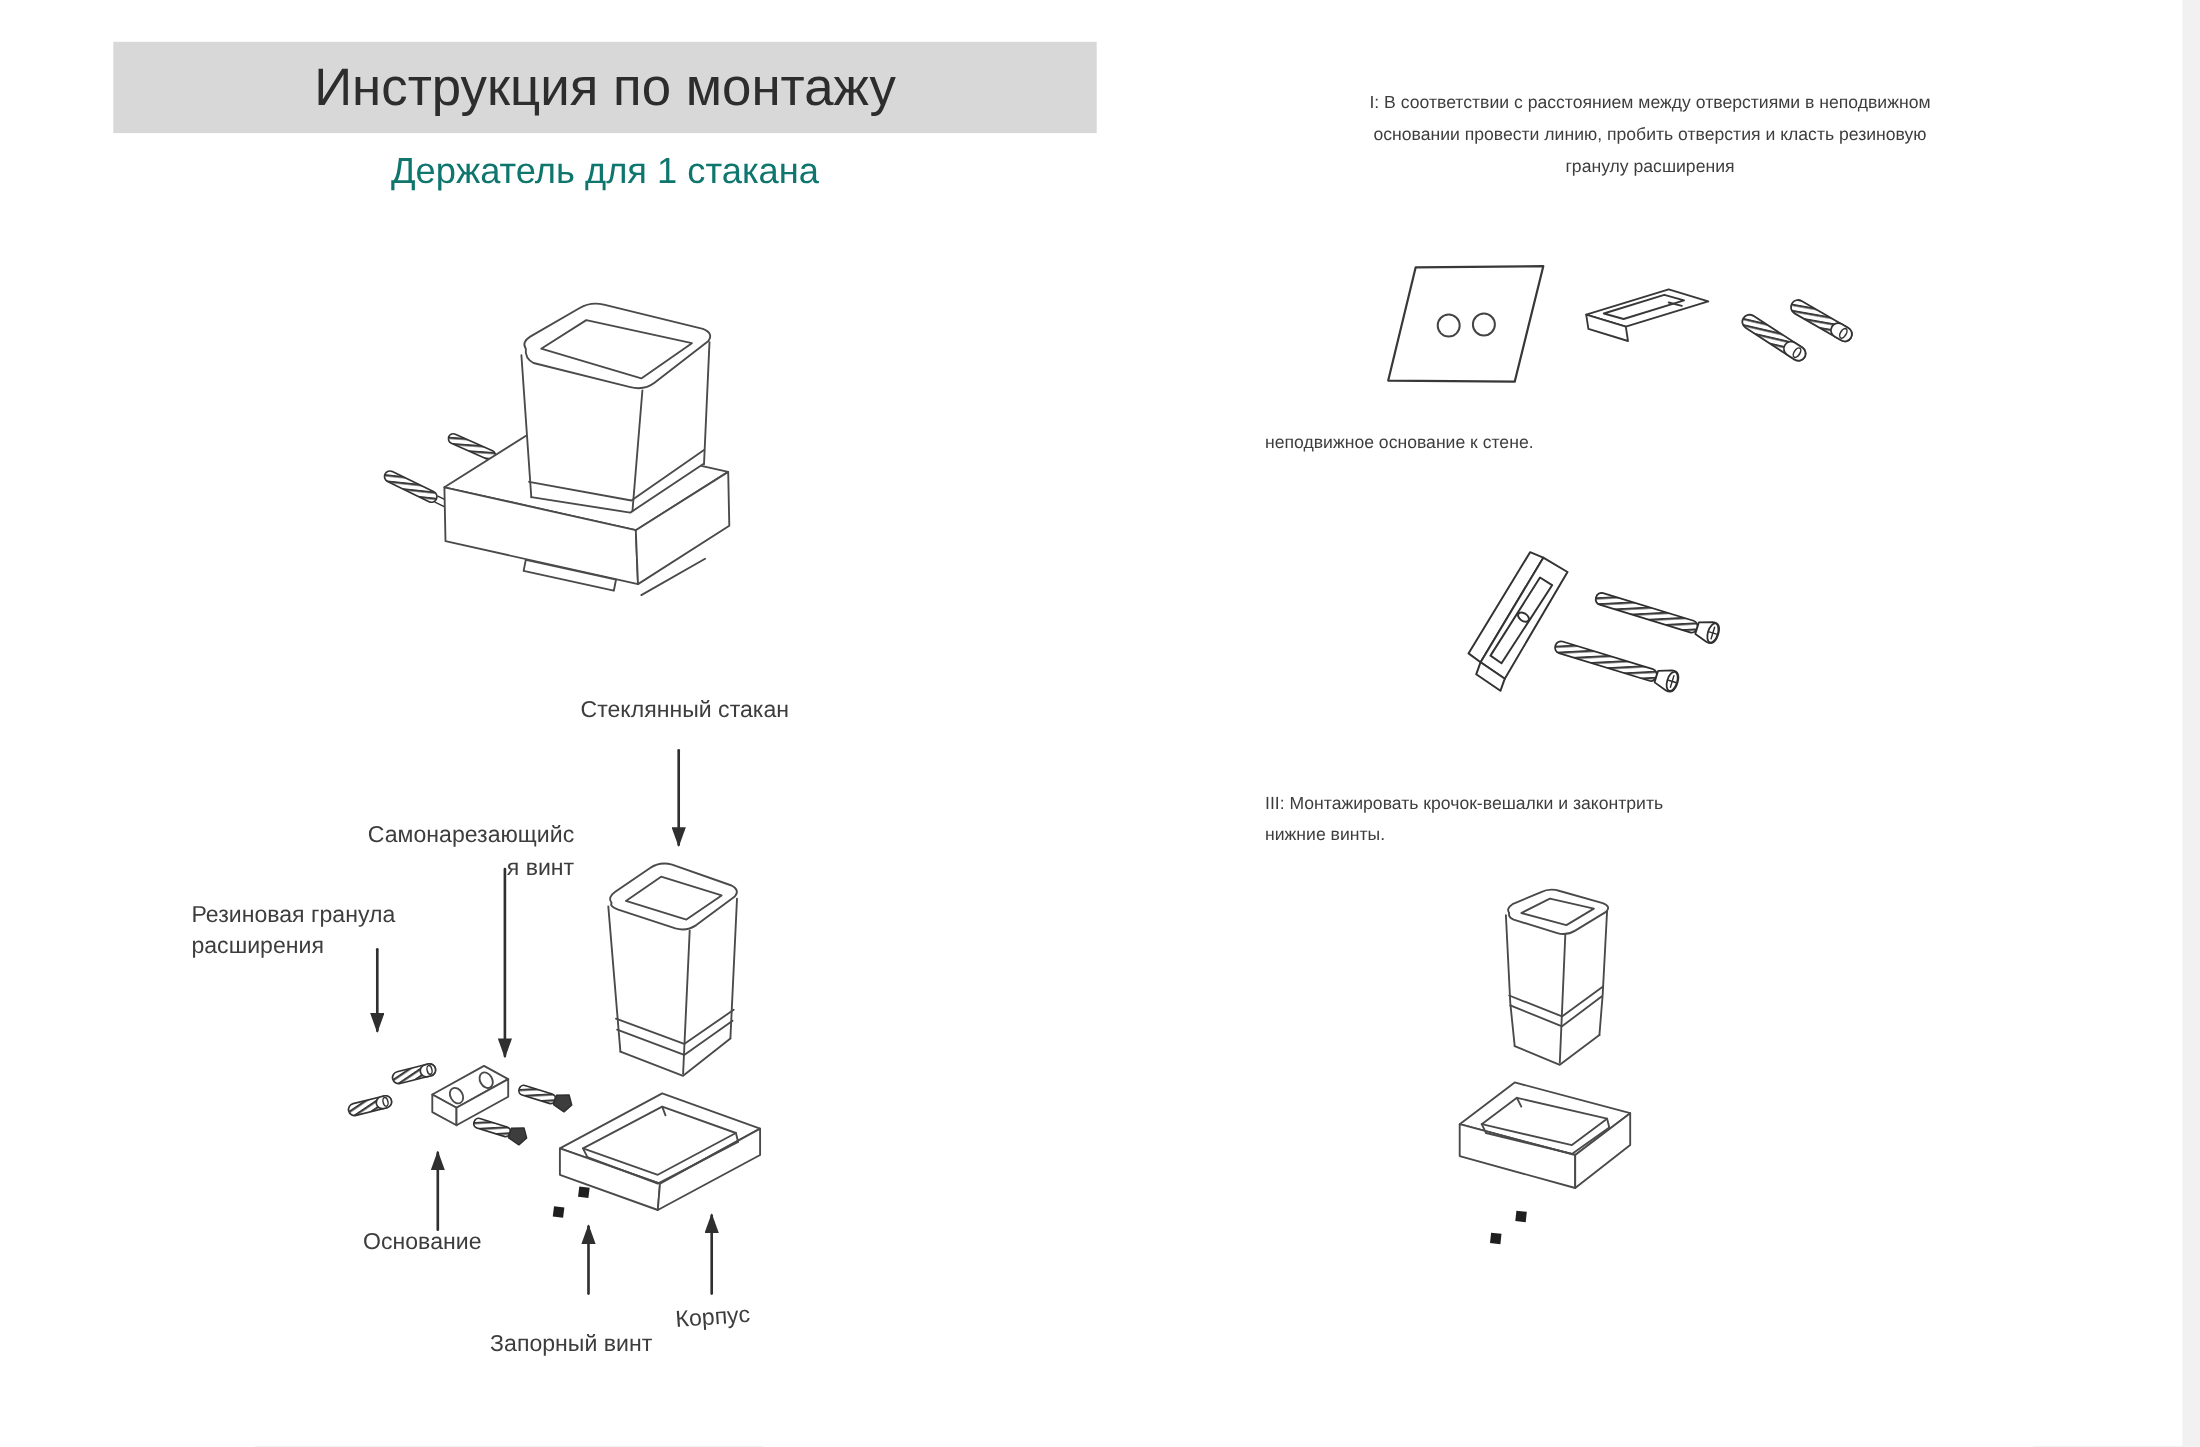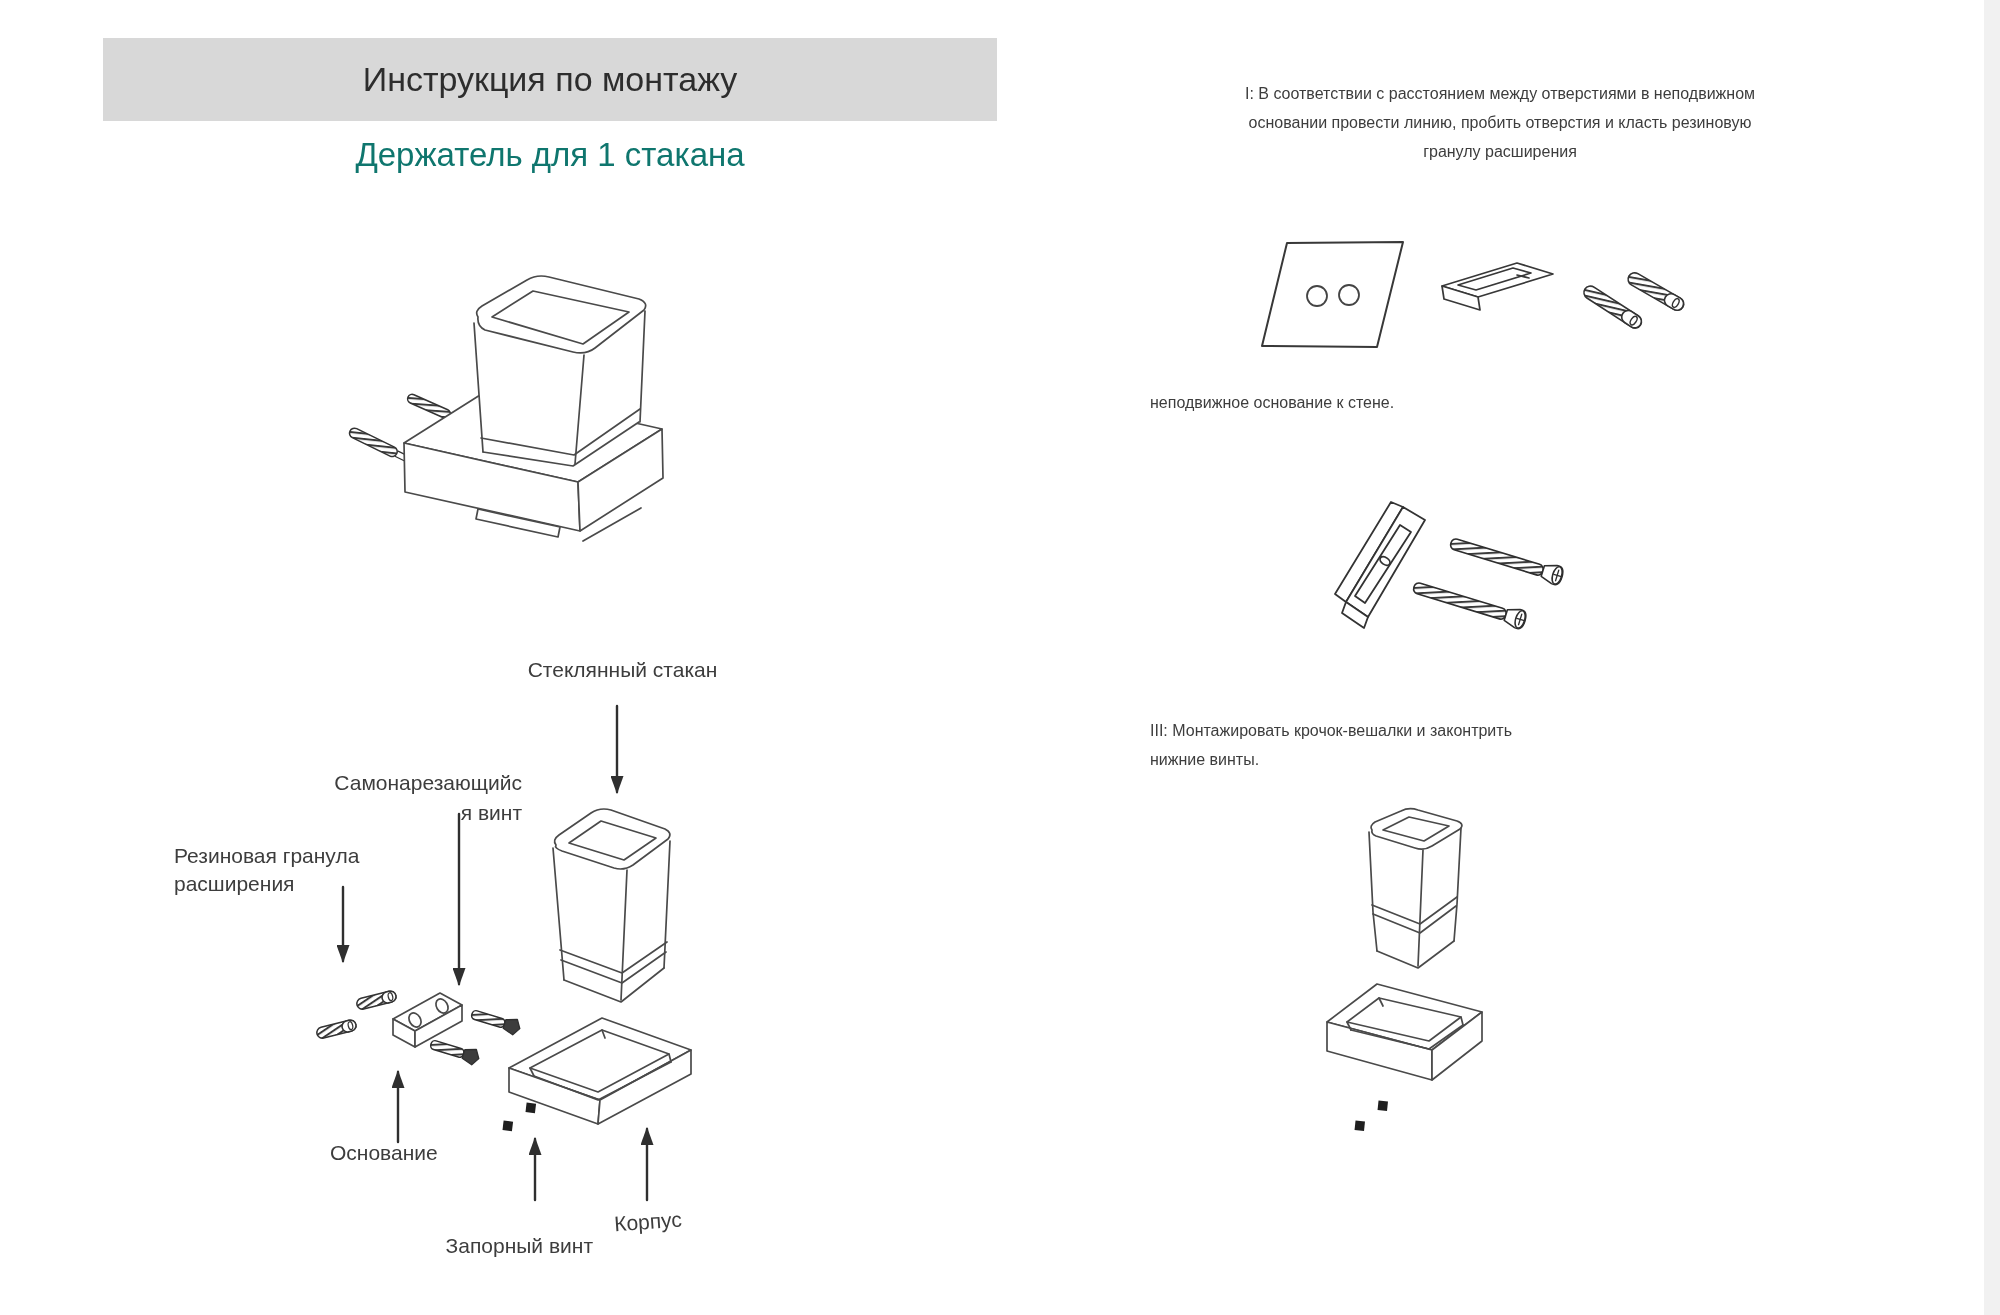--- a/index.html
+++ b/index.html
@@ -1,20 +1,20 @@
 <!DOCTYPE html>
 <html><head>
 <meta charset="utf-8">
 <style>
   html,body{margin:0;padding:0;background:#e9e9e9;}
   .page{position:relative;width:2000px;height:1315px;background:#ffffff;overflow:hidden;
         font-family:"Liberation Sans", sans-serif;color:#3d3d3d;}
   .edge-strip{position:absolute;right:0;top:0;width:16px;height:1315px;background:#f1f1f1;}
   .title-bar{position:absolute;left:103px;top:38px;width:894px;height:83px;background:#d8d8d8;
-             text-align:center;line-height:83px;font-size:34px;color:#2d2d2d;}
+             text-align:center;line-height:83px;font-size:48px;color:#2d2d2d;}
   .subtitle{position:absolute;left:103px;top:136px;width:894px;text-align:center;
             font-size:33px;color:#0f766e;}
   .exploded{position:absolute;}
   .lbl{position:absolute;font-size:21px;line-height:28px;color:#3d3d3d;}
   .lh30{line-height:30px;}
   .step-text{position:absolute;font-size:16px;line-height:29px;color:#3d3d3d;}
   .center{text-align:center;}
   svg{position:absolute;}
 </style>
 </head>
@@ -68,21 +68,21 @@
         <path d="M395,113 L390,224"></path>
         <path d="M334,157 L325,266"></path>
         <path d="M231,240 L324,257 L390,211"></path>
         <path d="M233,254 L323,268 L389,224"></path>
         <path d="M228,119 Q224,113 232,108 L277,82 Q287,76 299,79 L389,101 Q399,105 394,112 L345,150 Q336,157 323,154 L235,132 Q227,128 228,119 Z" fill="#ffffff"></path>
         <path d="M242,119 L283,93 L379,114 L333,146 Z"></path>
       </g>
     </g>
   </svg>
 
-  <div class="exploded" style="left:150px;top:642px;width:620px;height:645px">
+  <div class="exploded" style="left:150px;top:618px;width:620px;height:645px">
 
     <svg style="left:0;top:0" width="620" height="645" viewBox="0 0 620 645">
       <g stroke="#4a4a4a" stroke-width="1.7" fill="none" stroke-linejoin="round" stroke-linecap="round">
         <g stroke="#2f2f2f" stroke-width="2.4">
           <line x1="467" y1="64" x2="467" y2="150" marker-end="url(#ah)"></line>
           <line x1="309" y1="172" x2="309" y2="342" marker-end="url(#ah)"></line>
           <line x1="193" y1="245" x2="193" y2="319" marker-end="url(#ah)"></line>
           <line x1="248" y1="500" x2="248" y2="430" marker-end="url(#ah)"></line>
           <line x1="385" y1="558" x2="385" y2="497" marker-end="url(#ah)"></line>
           <line x1="497" y1="558" x2="497" y2="487" marker-end="url(#ah)"></line>

